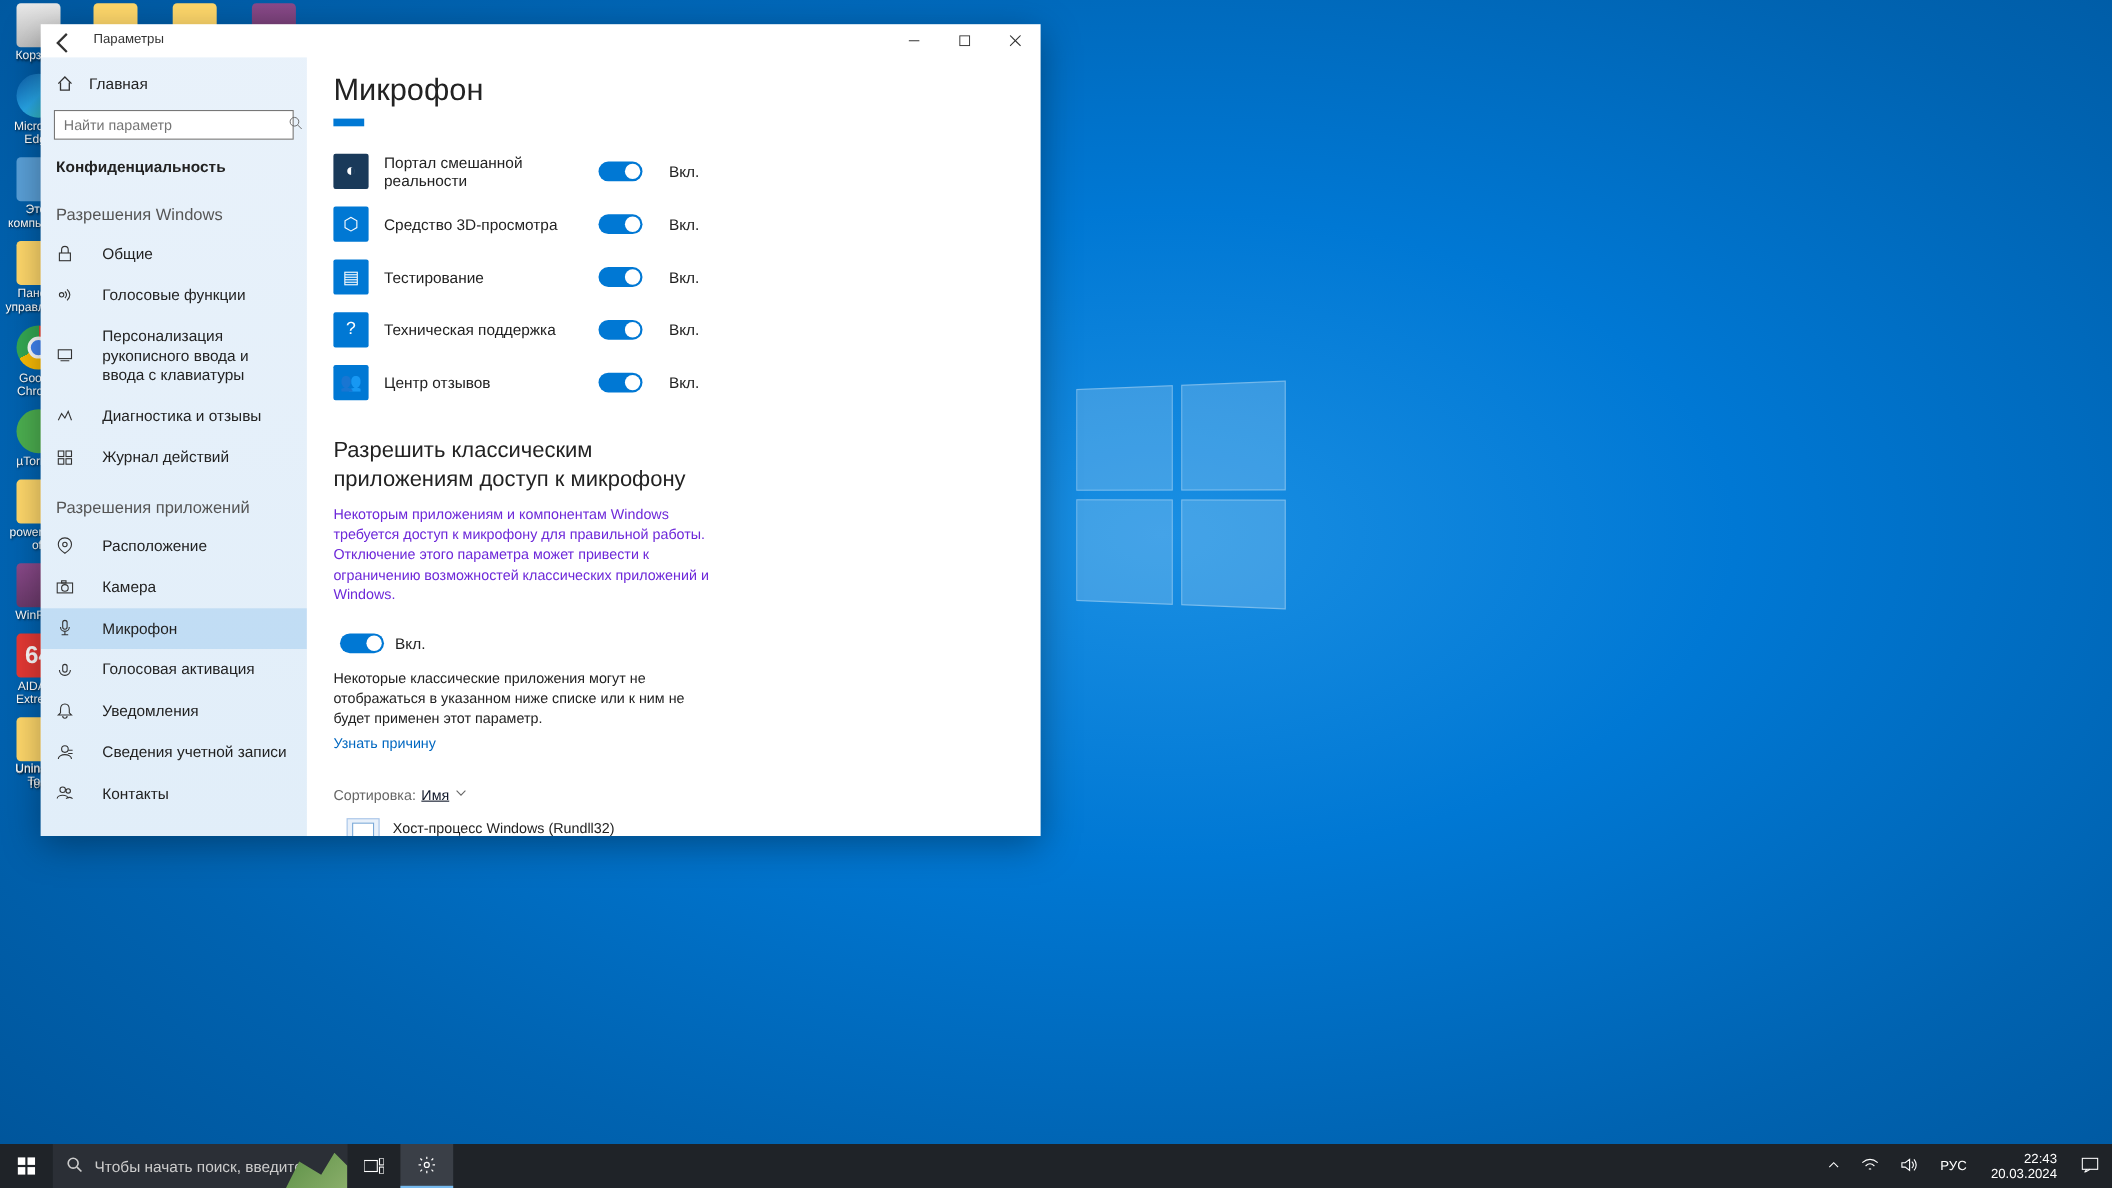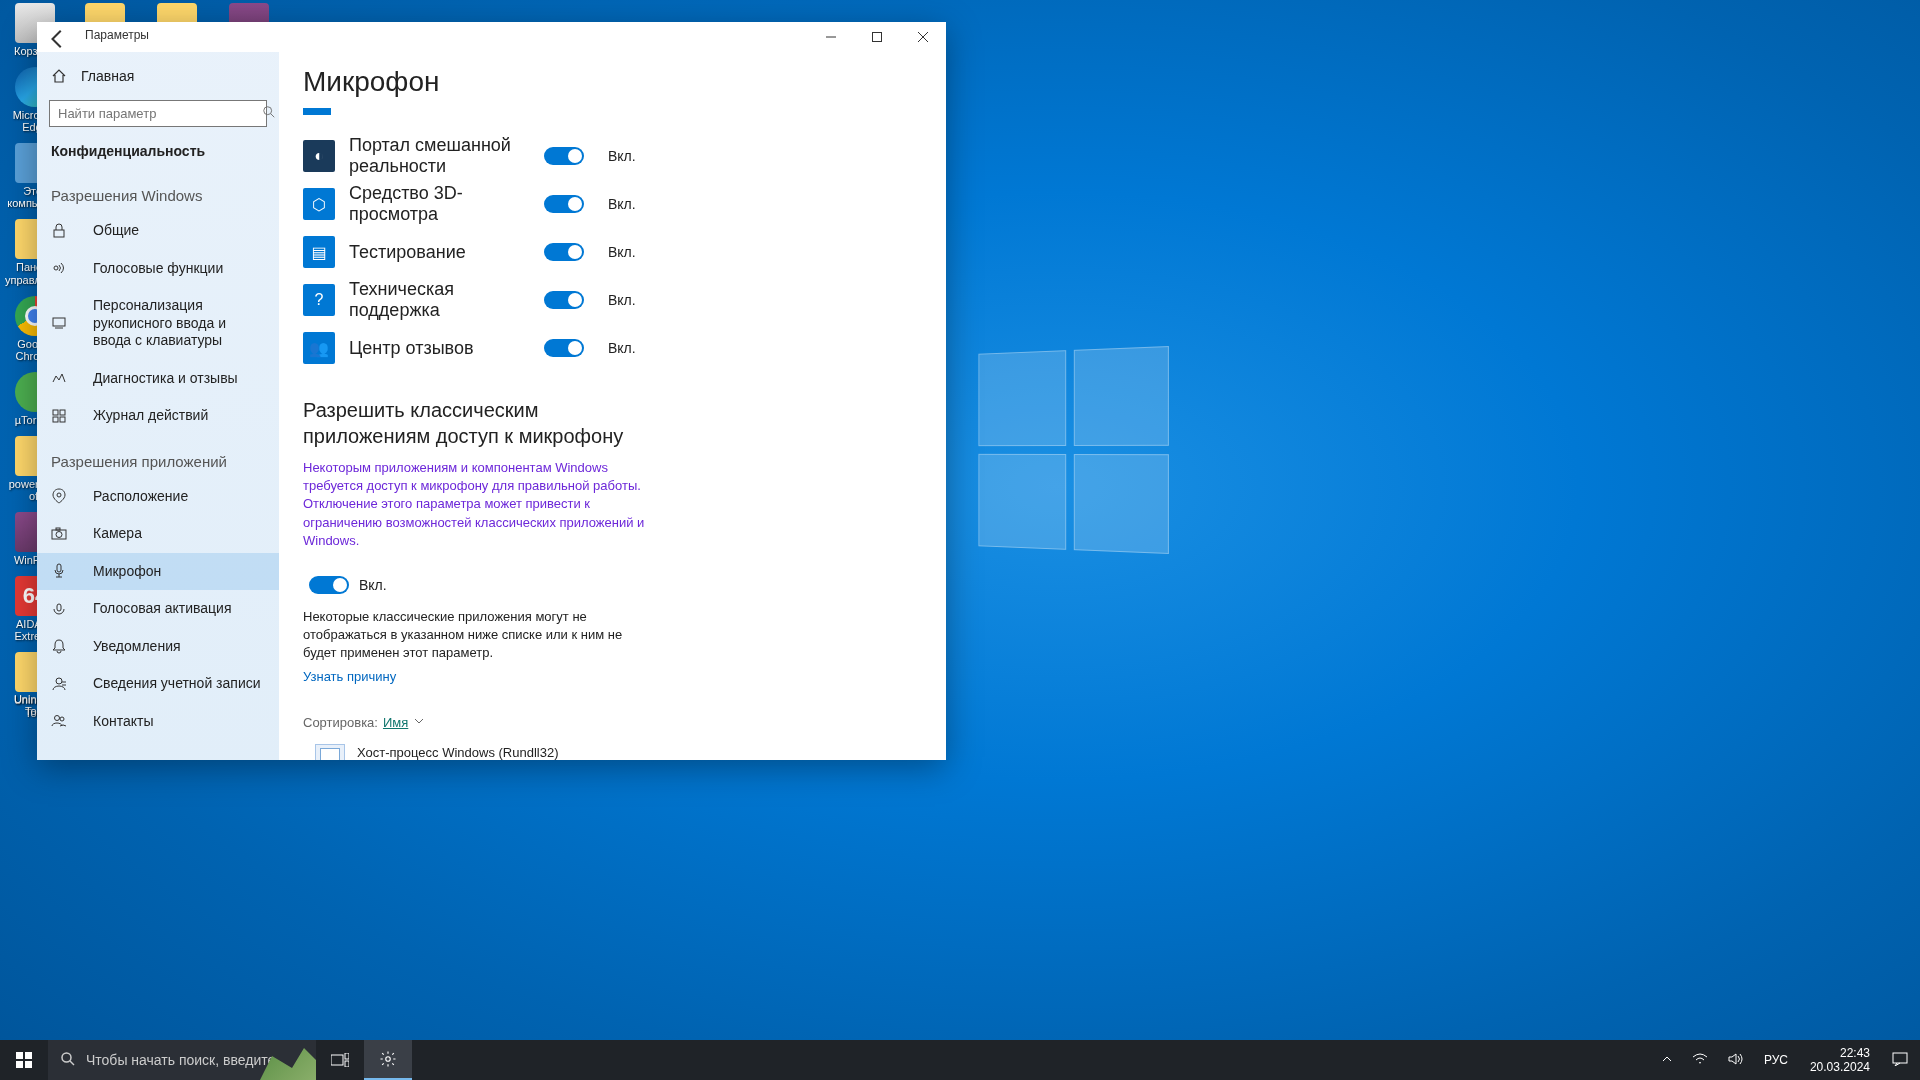--- a/index.html
+++ b/index.html
@@ -35,32 +35,32 @@
 .navitem.selected { background: rgba(0,120,215,0.15); }
 .navitem .nicon { width:16px; height:16px; display:flex;align-items:center;justify-content:center; font-size:14px; color:#333; flex-shrink:0; }
 .navitem .nlabel { line-height:1.25; }
 
 
 .content { flex:1; padding: 14px 24px 24px; overflow-y:auto; color:#222; }
 .page-title { font-size: 28px; font-weight: 400; margin-bottom: 10px; }
 .tinybar { width: 28px; height: 7px; background: #0078d4; margin-bottom: 18px; }
 .app-row { display:flex; align-items:center; gap:14px; height:46px; margin-bottom: 2px; }
 .app-icon { width:32px; height:32px; background:#0078d4; color:#fff; display:flex;align-items:center;justify-content:center; font-size:16px; border-radius:2px; }
-.app-name { font-size:18px; width: 175px; }
+.app-name { font-size:14px; width: 175px; }
 .toggle { width: 40px; height: 18px; background:#0078d4; border-radius:9px; position:relative; cursor:pointer; margin-left:6px; }
 .toggle::after { content:''; position:absolute; right:2px; top:2px; width:14px; height:14px; background:#fff; border-radius:50%; }
 .toggle-label { font-size:14px; margin-left:10px; }
 
 .subheading { font-size:20px; font-weight:400; margin-top:26px; margin-bottom:10px; max-width: 340px; line-height:1.3; }
 .desc { font-size:13px; color:#6d28d9; max-width: 350px; line-height:1.4; margin-bottom: 26px; }
 .inline-toggle { display:flex; align-items:center; margin-bottom:14px; }
 .note { font-size:13px; color:#222; max-width:350px; line-height:1.4; margin-bottom:4px; }
 .link { color:#0067c0; font-size:13px; cursor:pointer; }
 .sort-row { margin-top: 30px; font-size:13px; color:#666; display:flex; align-items:center; gap:5px; }
-.sort-row .sortval { color:#0f766e;text-decoration:underline; }
+.sort-row .sortval { color:#0f172a;text-decoration:underline; }
 .classic-app { display:flex; gap:12px; margin-top:14px; align-items:flex-start; padding-left:12px; }
 .classic-app .cai { width:30px; height:30px; background:#e8f0fa; border:1px solid #a8c5e8; display:flex;align-items:center;justify-content:center; }
 .classic-app .cai::after { content:''; width:18px; height:20px; background:#fff; border:1px solid #7aa8d8; }
 .classic-app .cat { font-size:13px; line-height:1.4; }
 
 
 .taskbar { position:absolute; left:0; bottom:0; right:0; height:40px; background:#1f2328; display:flex; align-items:center; color:#fff; }
 .start { width:48px; height:40px; display:flex;align-items:center;justify-content:center; cursor:pointer; }
 .start svg { width:16px; height:16px; }
 .tbsearch { width:268px; height:40px; background:#2b2f36; display:flex; align-items:center; padding:0 12px; gap:10px; color:#ccc; font-size:14px; position:relative; overflow:hidden; }

